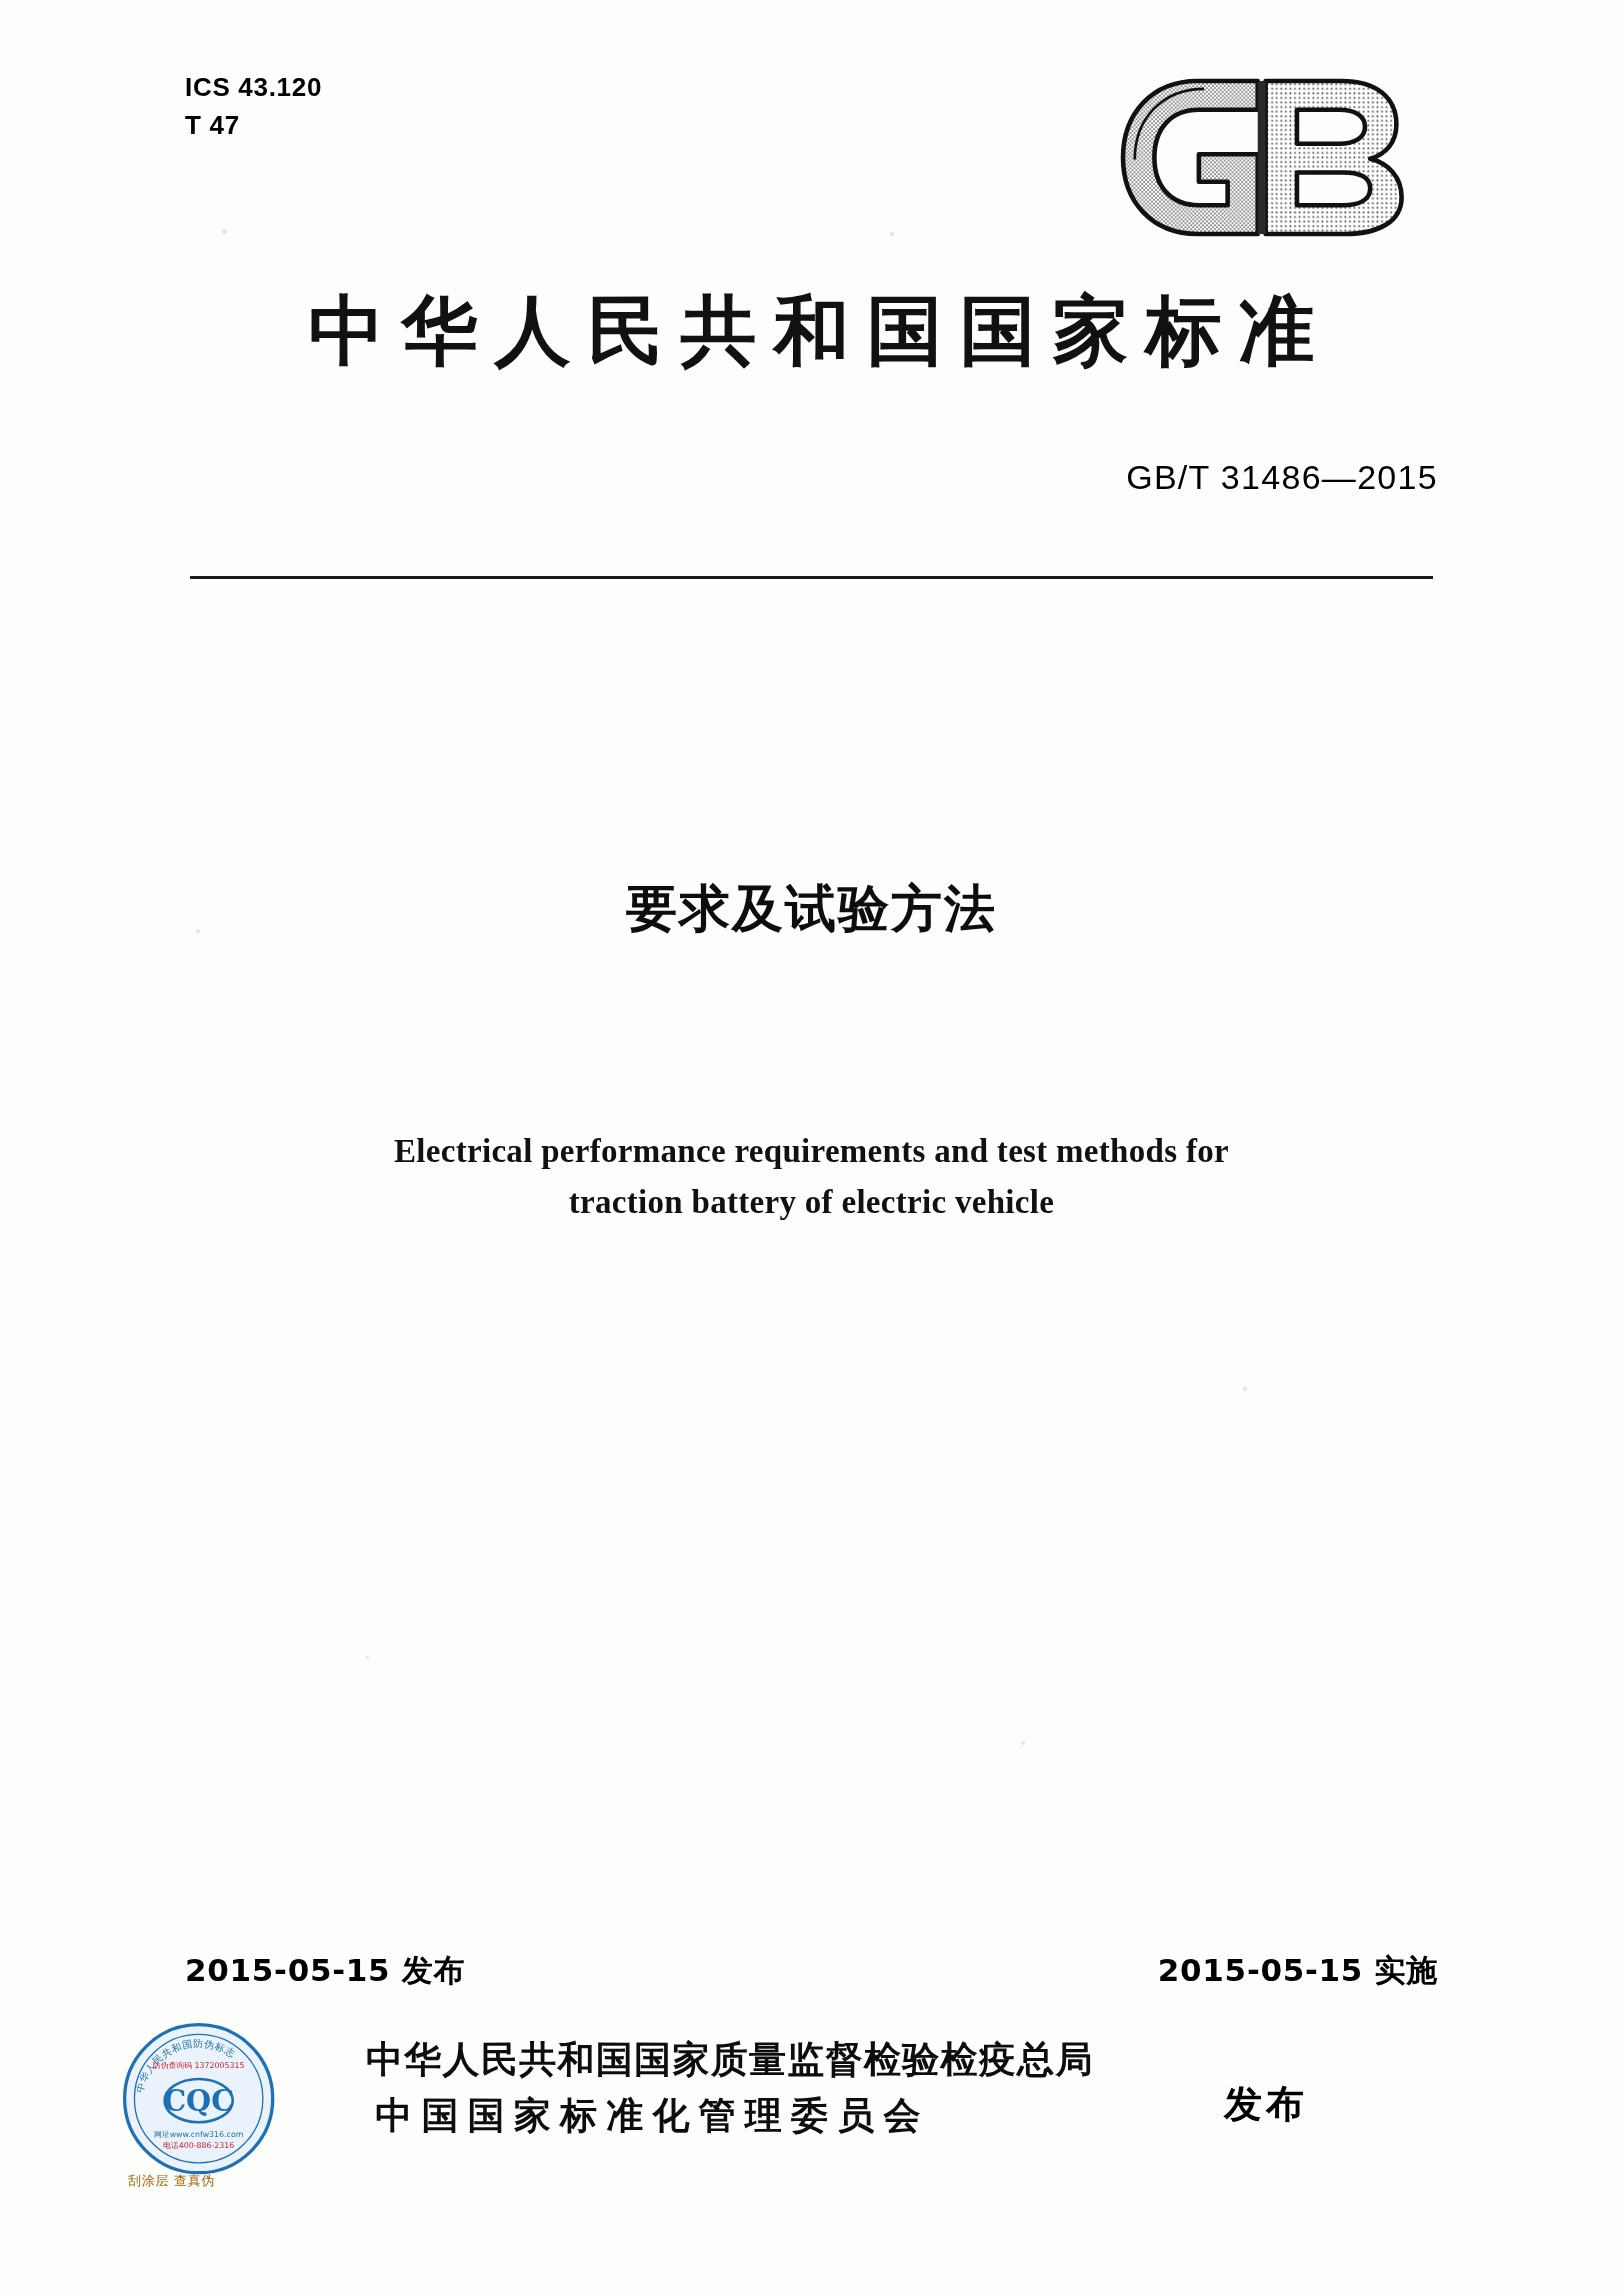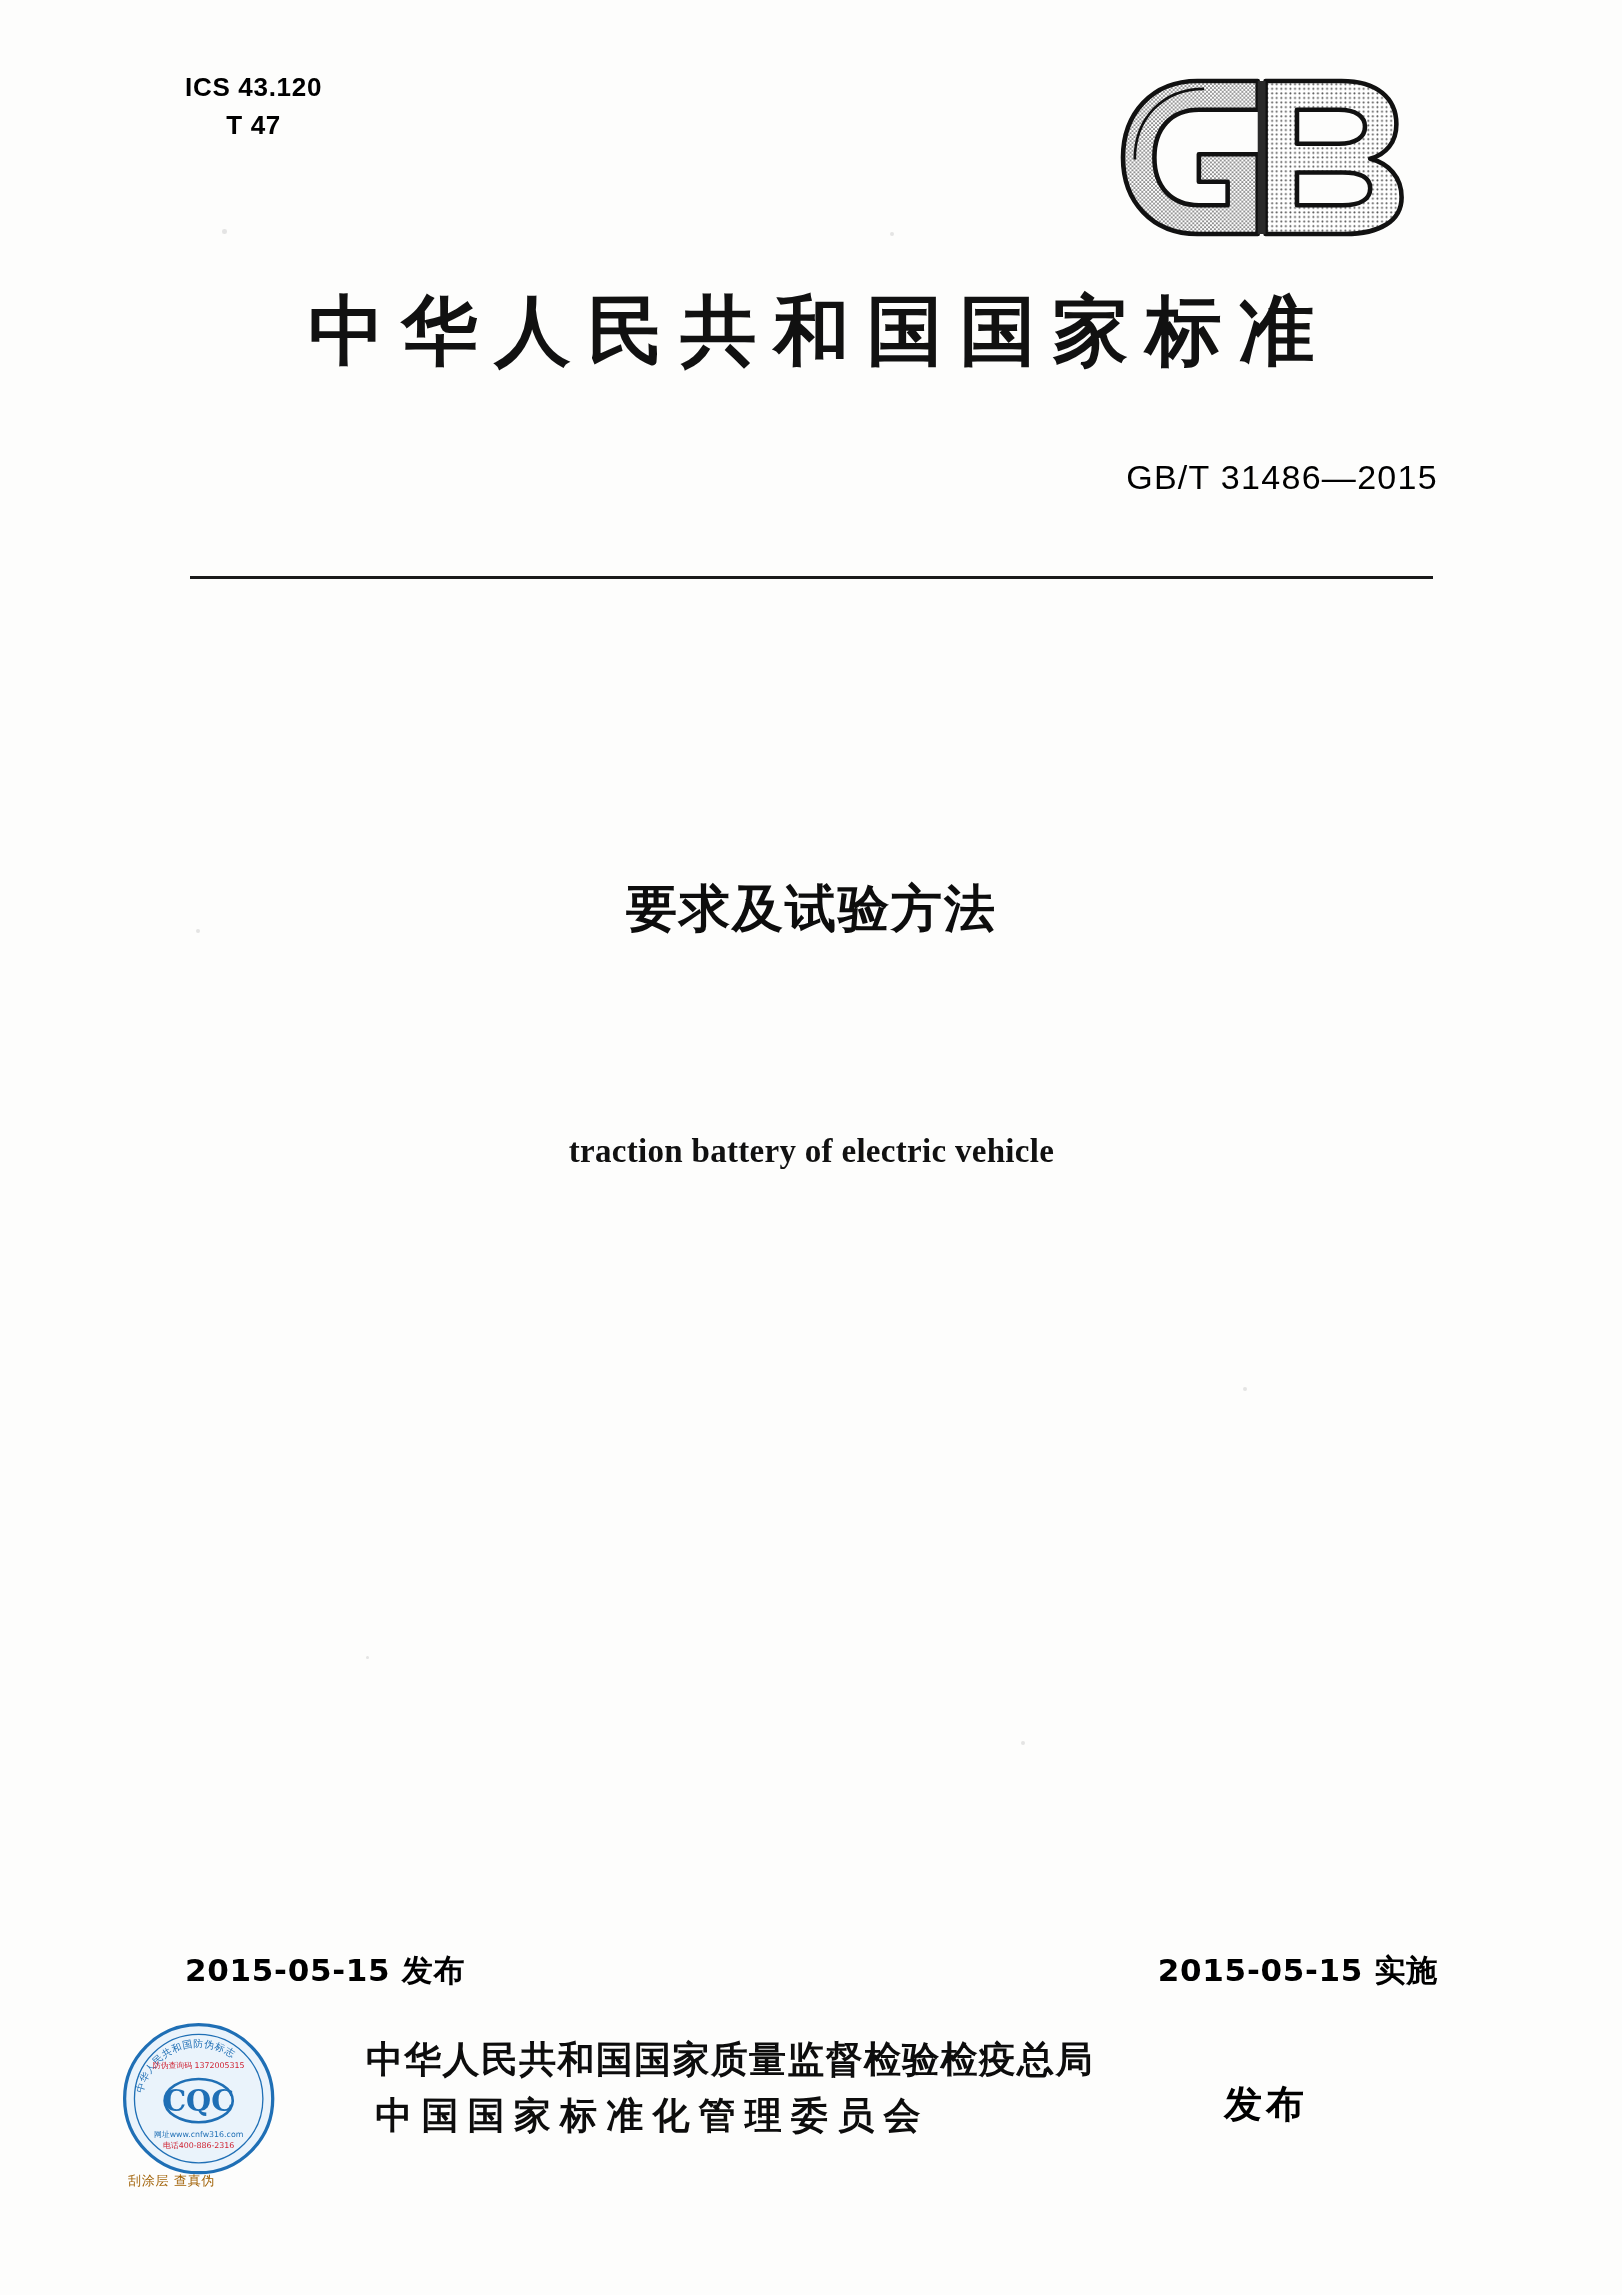--- a/index.html
+++ b/index.html
@@ -27,21 +27,20 @@
   
   .ics-block {
     position: absolute;
     left: 185px;
     top: 69px;
     font-family: "Liberation Sans", sans-serif;
     font-size: 26px;
     font-weight: bold;
     letter-spacing: 0.7px;
     line-height: 1.45;
-    text-align: center;
   }
   .ics-block div {
     white-space: pre;
   }
 
   
   .gb-emblem {
     position: absolute;
     left: 1106px;
     top: 69px;
@@ -271,20 +270,21 @@
 
   <div class="std-number">GB/T 31486—2015</div>
 
   <div class="rule"></div>
 
   <div class="doc-title">
     <span class="line2">要求及试验方法</span>
   </div>
 
   <div class="doc-title-en">
+    <span>Electrical performance requirements and test methods for</span>
     <span class="line2">traction battery of electric vehicle</span>
   </div>
 
   <div class="date-row">
     <span class="date-text">2015-05-15 发布</span>
     <span class="date-text">2015-05-15 实施</span>
   </div>
 
   <div class="issuer-area">
     <div class="issuer-lines">

